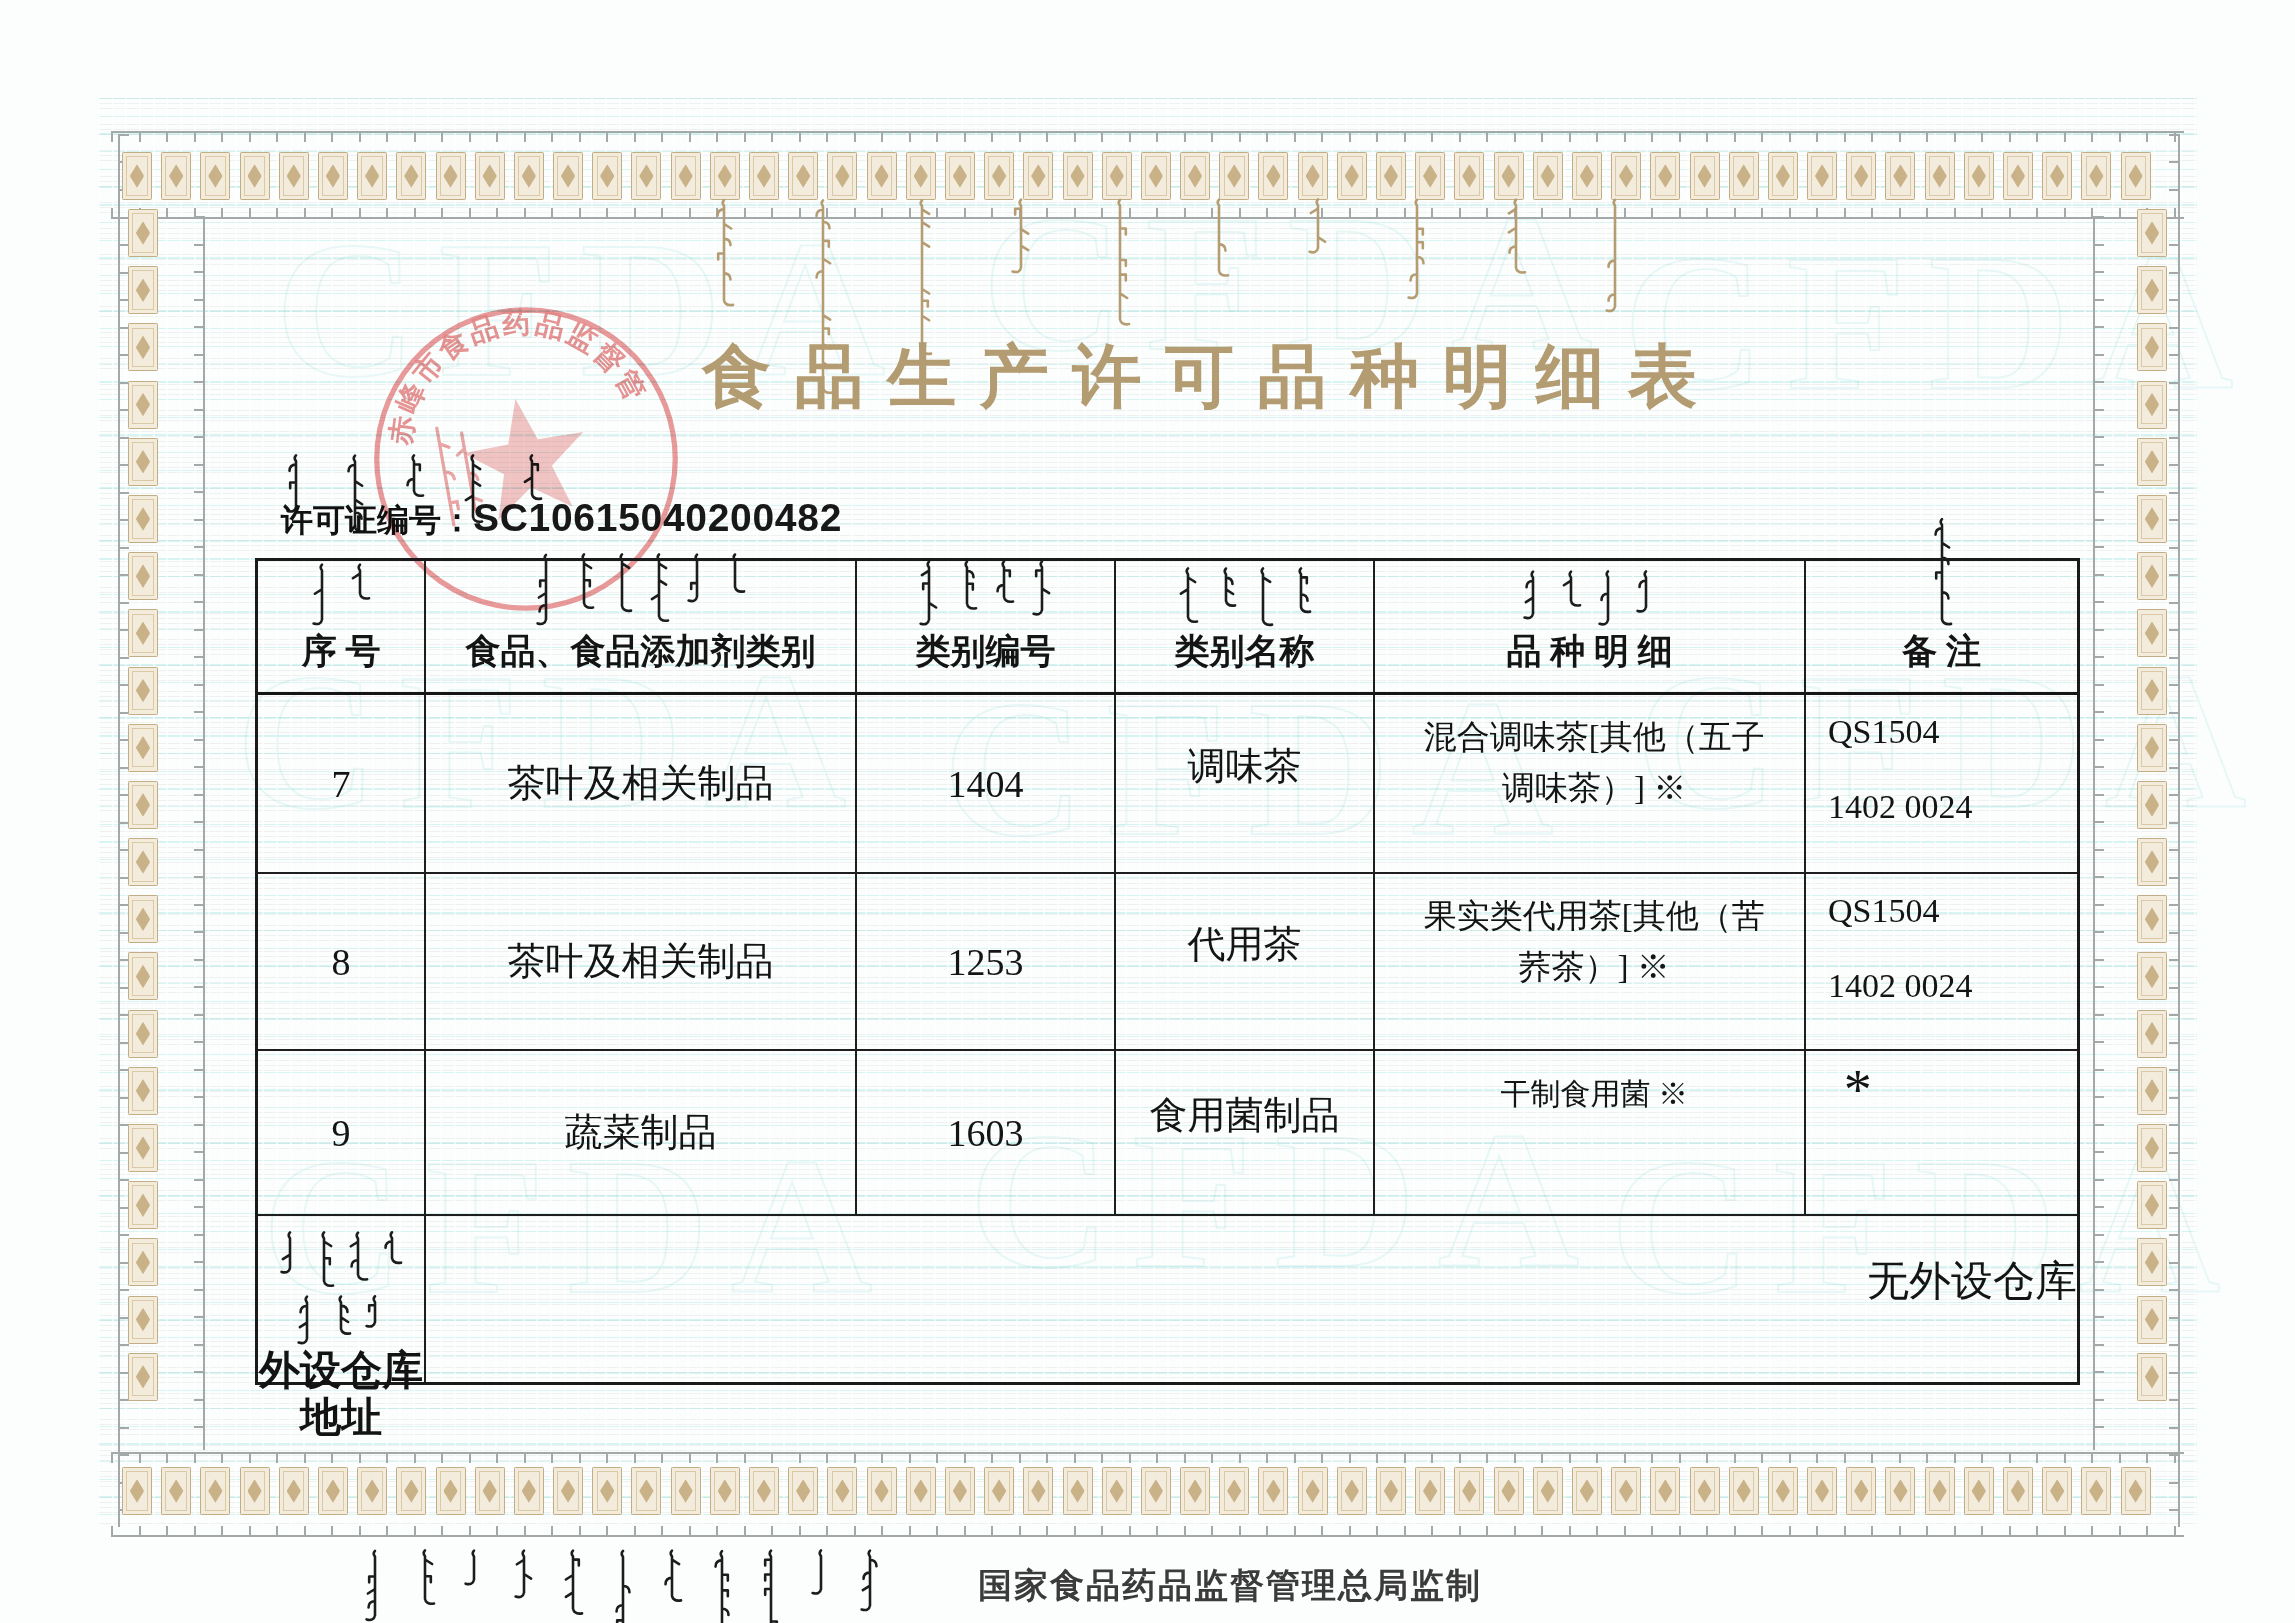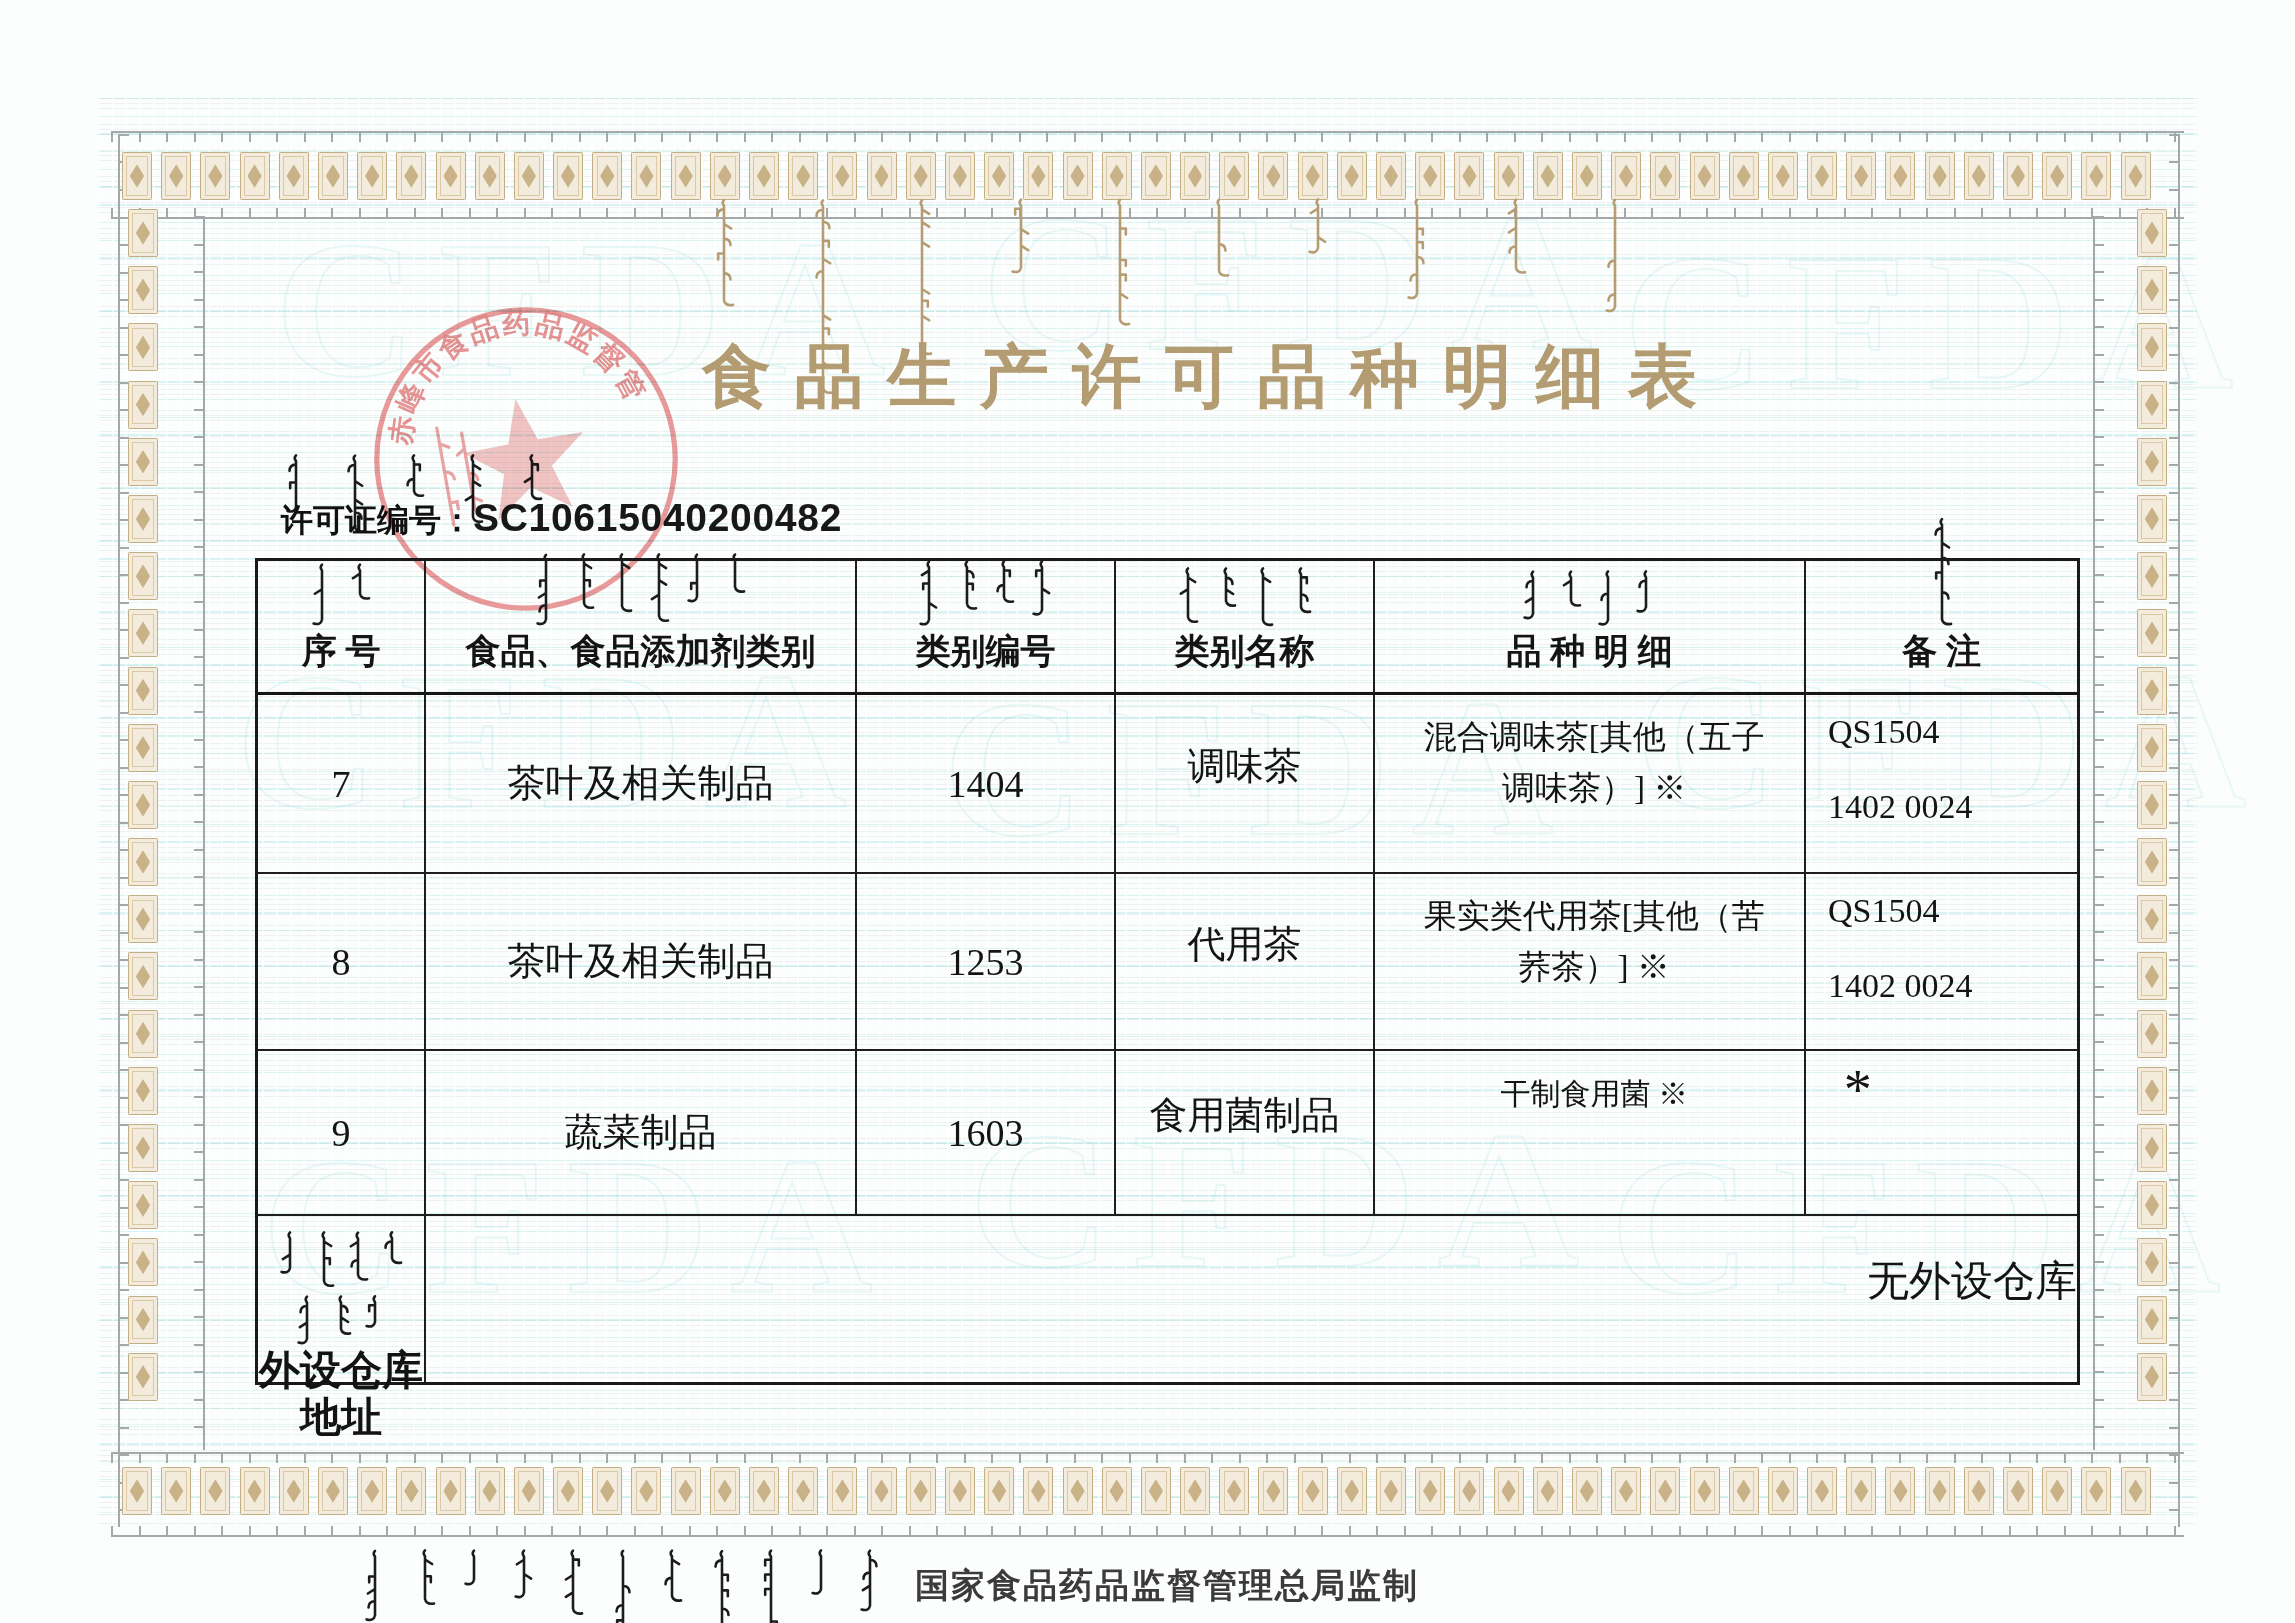--- a/index.html
+++ b/index.html
@@ -77,21 +77,21 @@
   .remark-line.l2{margin-top:37px;}
   .remark-line.star{font-size:56px;line-height:42px;padding-left:15.7px;}
   .c.wlab{justify-content:flex-start;padding-top:10.5px;}
   .wlab .wmn{position:static;justify-content:center;gap:11.8px;}
   .wlab .wmn.r2{margin-top:2.6px;}
   .wlab-line{font-size:41px;font-weight:bold;line-height:47px;color:#131313;white-space:nowrap;}
   .c.wval{grid-column:2 / 7;align-items:flex-end;justify-content:center;padding-left:49px;border-radius:22px;}
   .wval-text{font-size:42px;color:#141414;transform:translateY(-18.3px);}
 
   
-  .footer-cn{position:absolute;left:915px;top:1563px;font-size:34px;font-weight:bold;
+  .footer-cn{position:absolute;left:978px;top:1563px;font-size:34px;font-weight:bold;
              letter-spacing:2px;color:#3b3b3b;white-space:nowrap;}
 </style>
 </head>
 <body>
 
 <div class="stage">
 
   <div class="scan"></div>
 
   <div class="wm" style="left:275px;top:196px;">CFDA</div>

